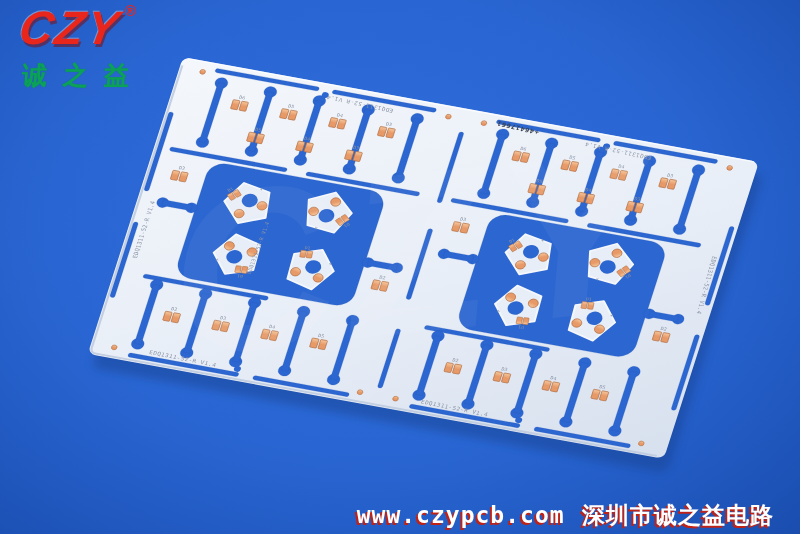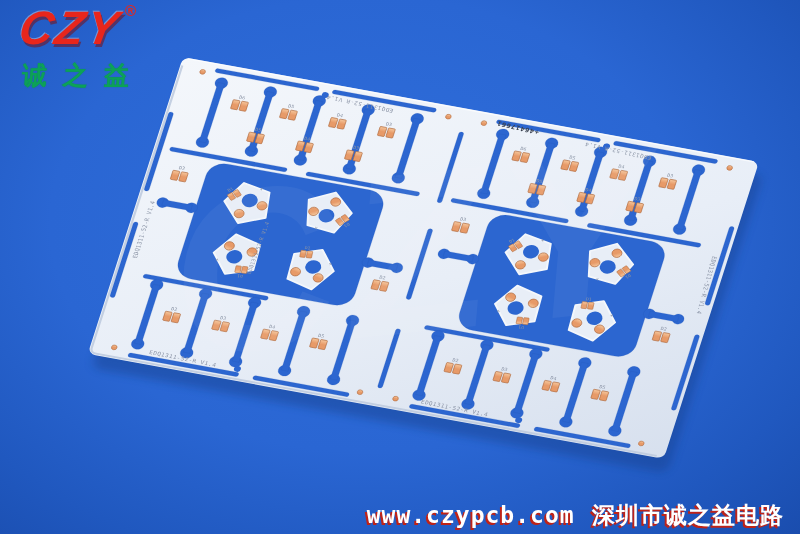--- a/index.html
+++ b/index.html
@@ -33,21 +33,21 @@
   
   .big-watermark{
     position:absolute;left:170px;top:120px;
     font:italic 900 230px "Liberation Sans",sans-serif;
     color:rgba(255,255,255,0.05);
     transform:rotate(-6deg);letter-spacing:10px;
     pointer-events:none;user-select:none;
   }
   
   .footer{
-    position:absolute;right:16px;bottom:3px;white-space:nowrap;
+    position:absolute;right:26px;bottom:3px;white-space:nowrap;
     font-size:23px;font-weight:700;color:#ffffff;letter-spacing:1px;
     text-shadow:-2px 2px 0 #bf2318;
   }
   .f-url{font-family:"DejaVu Sans Mono","Liberation Mono",monospace;}
   .f-cn{font-family:"DejaVu Sans","Liberation Sans",sans-serif;margin-left:10px;}
   svg{position:absolute;left:0;top:0;}
   text{user-select:none;}
 </style>
 </head>
 <body>

